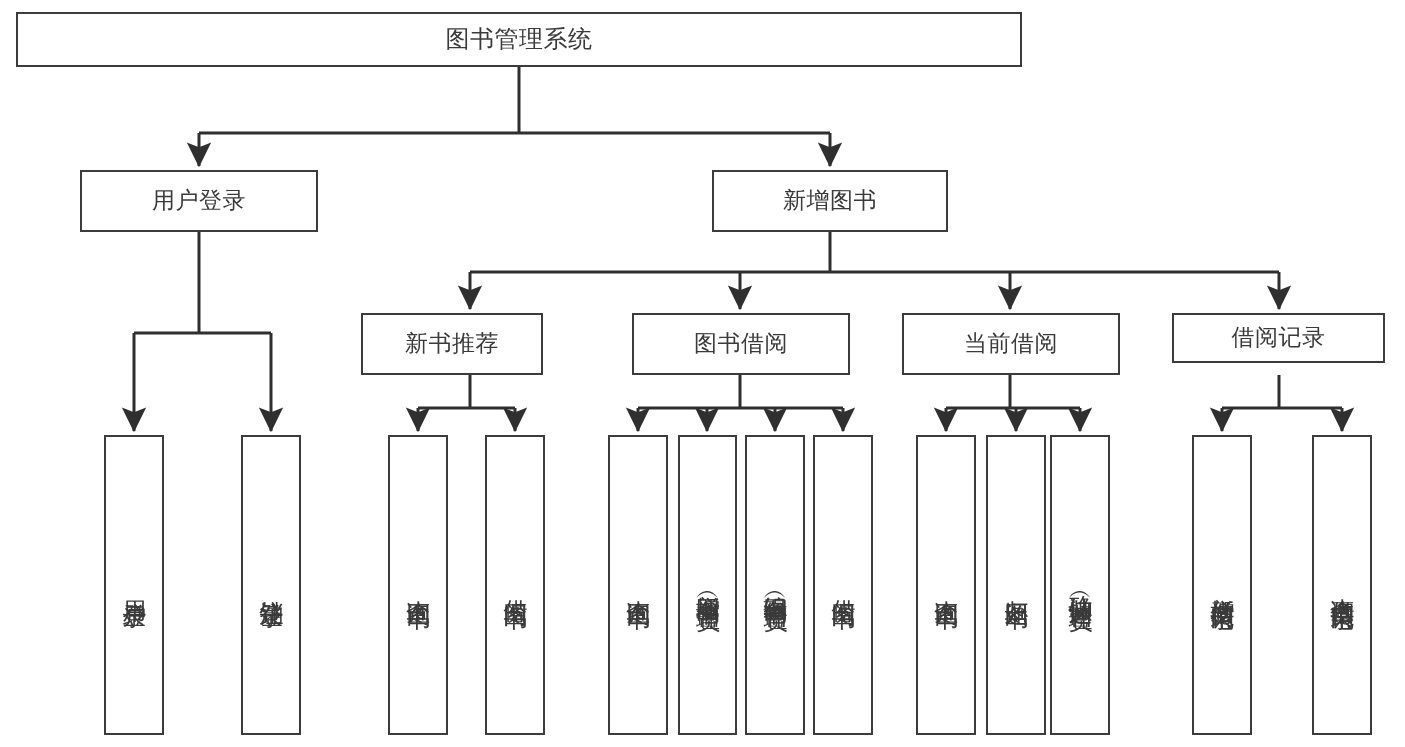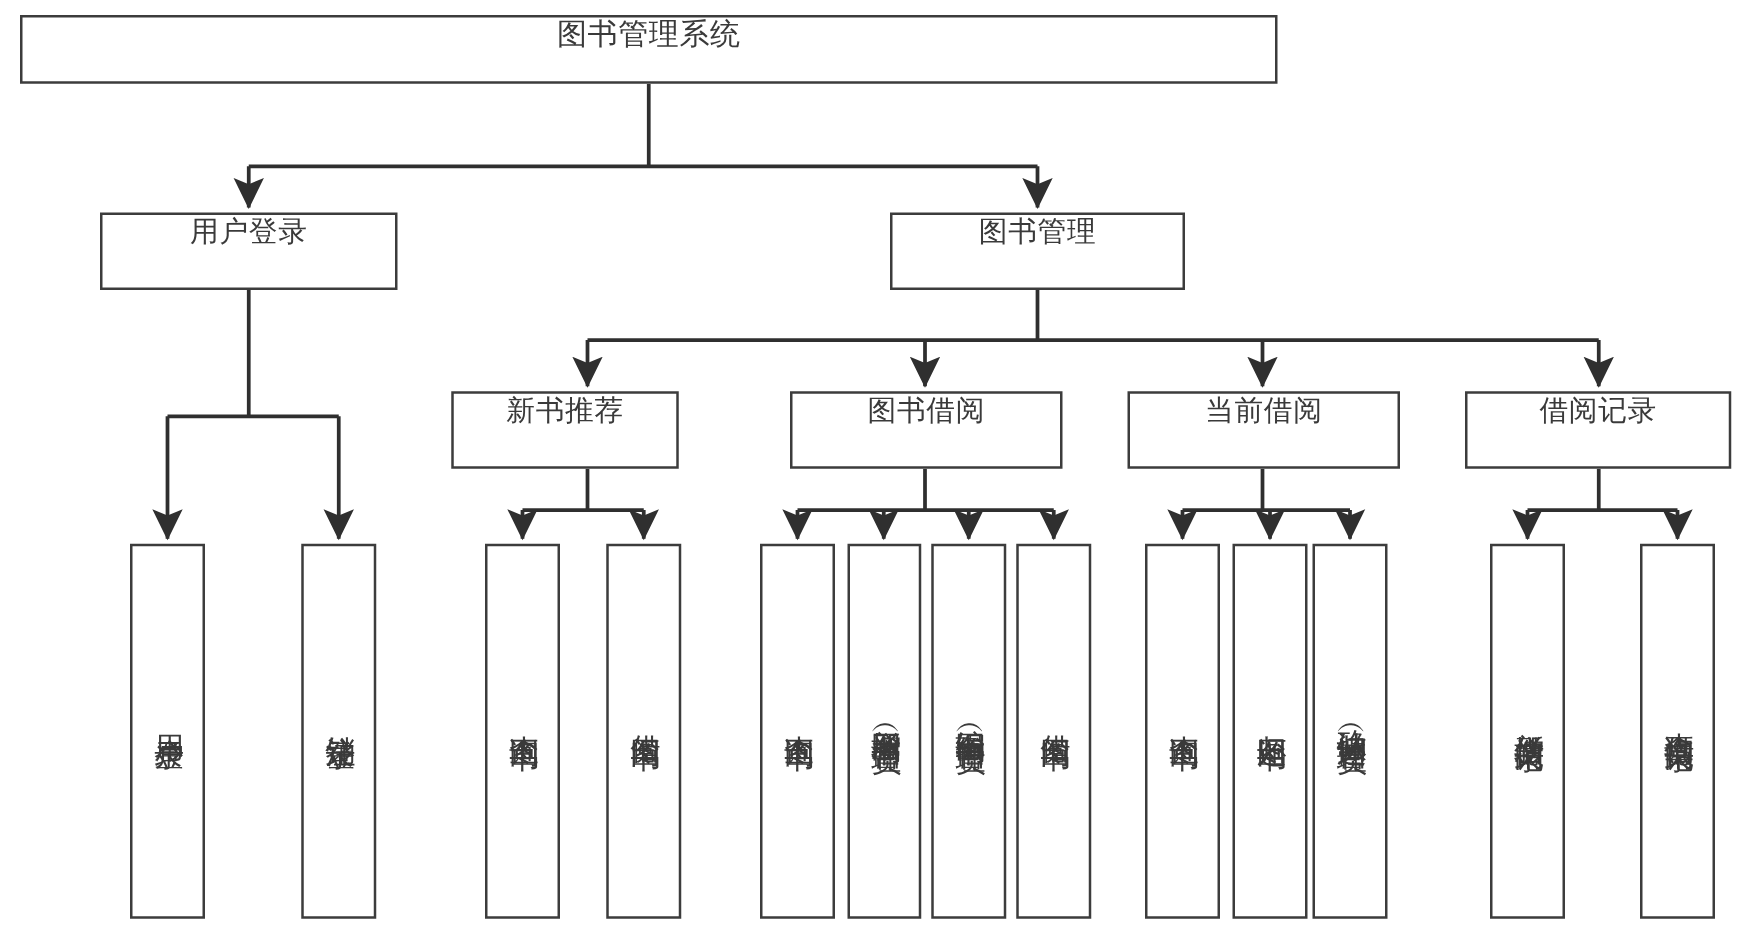--- a/index.html
+++ b/index.html
@@ -25,20 +25,21 @@
     width: 1405px;
     height: 747px;
     pointer-events: none;
   }
   .node {
     position: absolute;
     box-sizing: border-box;
     background: #ffffff;
     border: 2px solid #3c3c3c;
     display: flex;
+    align-items: center;
     justify-content: center;
     z-index: 3;
   }
   .node .label {
     font-size: 23px;
     line-height: 1.18;
     color: #3a3a3a;
     letter-spacing: 0.5px;
     white-space: nowrap;
     text-align: center;
@@ -124,33 +125,33 @@
   </svg>
 
   <div class="node root" style="left:16px; top:12px; width:1006px; height:55px;">
     <span class="label">图书管理系统</span>
   </div>
 
   <div class="node lvl2" style="left:80px; top:170px; width:238px; height:62px;">
     <span class="label">用户登录</span>
   </div>
   <div class="node lvl2" style="left:712px; top:170px; width:236px; height:62px;">
-    <span class="label">图书管理</span>
+    <span class="label">新增图书</span>
   </div>
 
   <div class="node lvl3" style="left:361px; top:313px; width:182px; height:62px;">
     <span class="label">新书推荐</span>
   </div>
   <div class="node lvl3" style="left:902px; top:313px; width:218px; height:62px;">
     <span class="label">当前借阅</span>
   </div>
   <div class="node lvl3" style="left:632px; top:313px; width:218px; height:62px;">
     <span class="label">图书借阅</span>
   </div>
-  <div class="node lvl3" style="left:1172px; top:313px; width:213px; height:62px;">
+  <div class="node lvl3" style="left:1172px; top:313px; width:213px; height:50px;">
     <span class="label">借阅记录</span>
   </div>
 
   <div id="leaf-layer">
       <div class="node leaf" style="left: 104px; top: 435px; width: 60px; height: 300px;">
         <span class="label">用户登录</span>
       </div>
       <div class="node leaf" style="left: 241px; top: 435px; width: 60px; height: 300px;">
         <span class="label">注销登录</span>
       </div>

